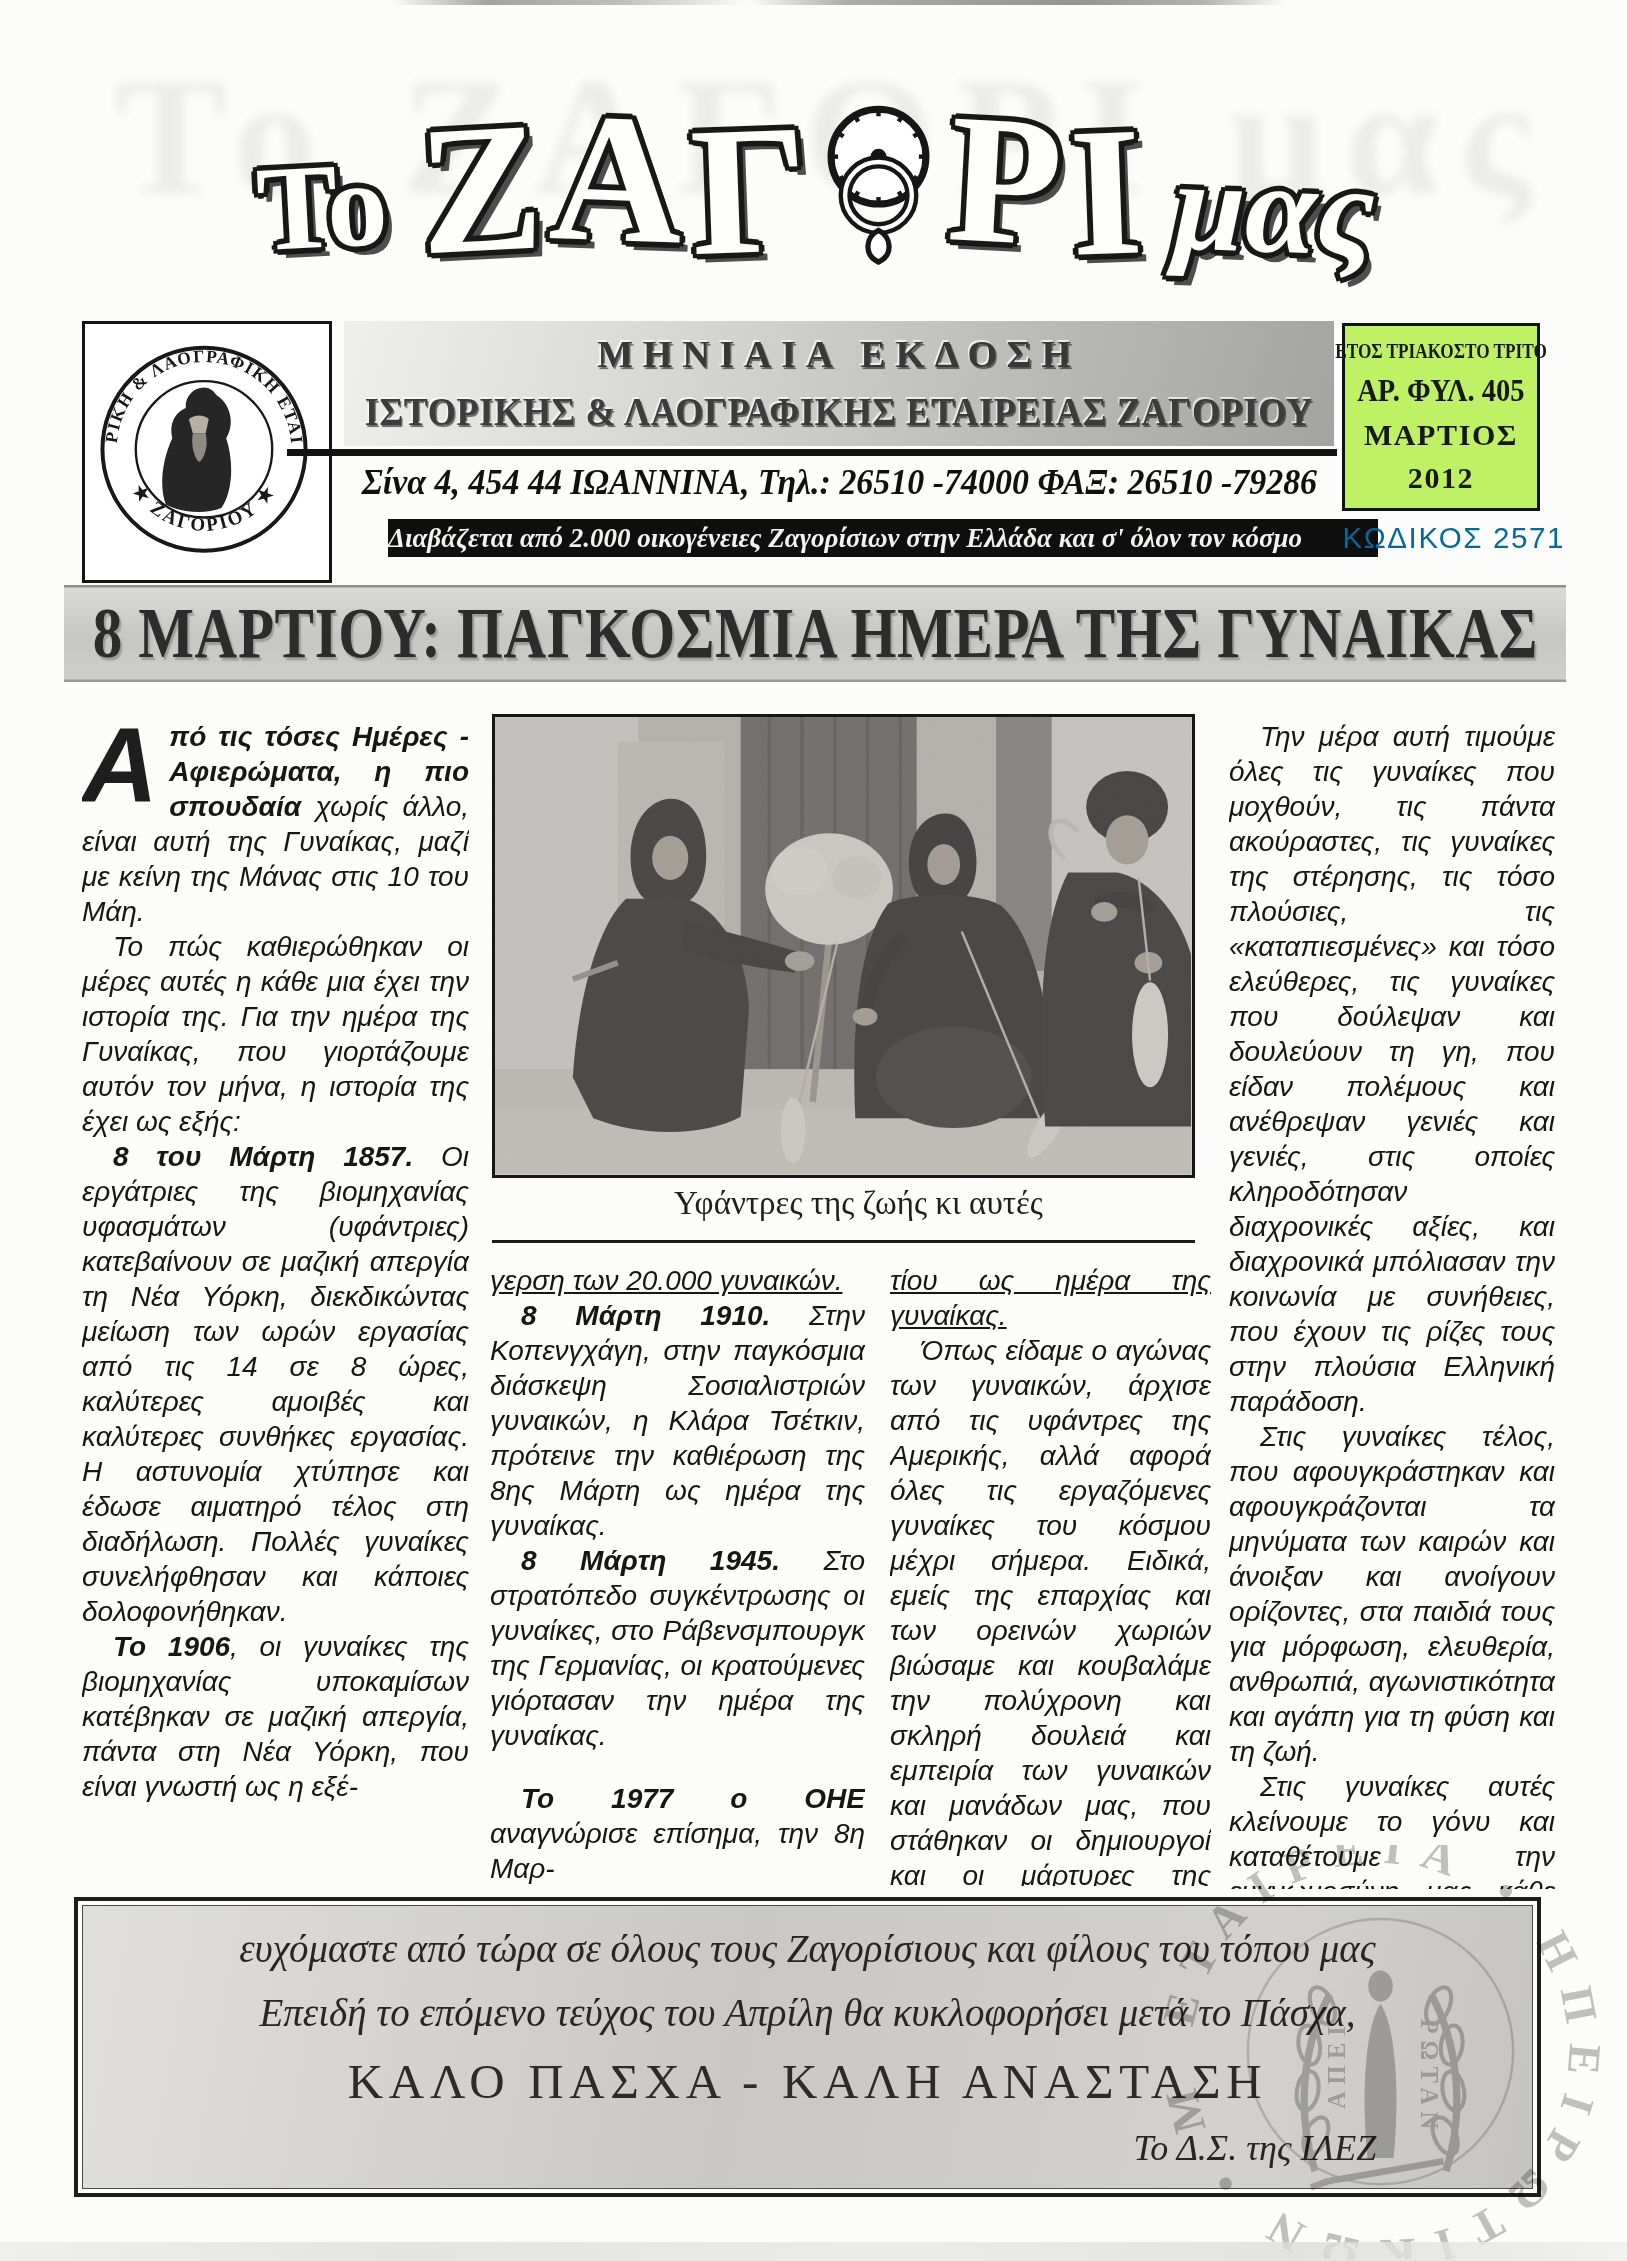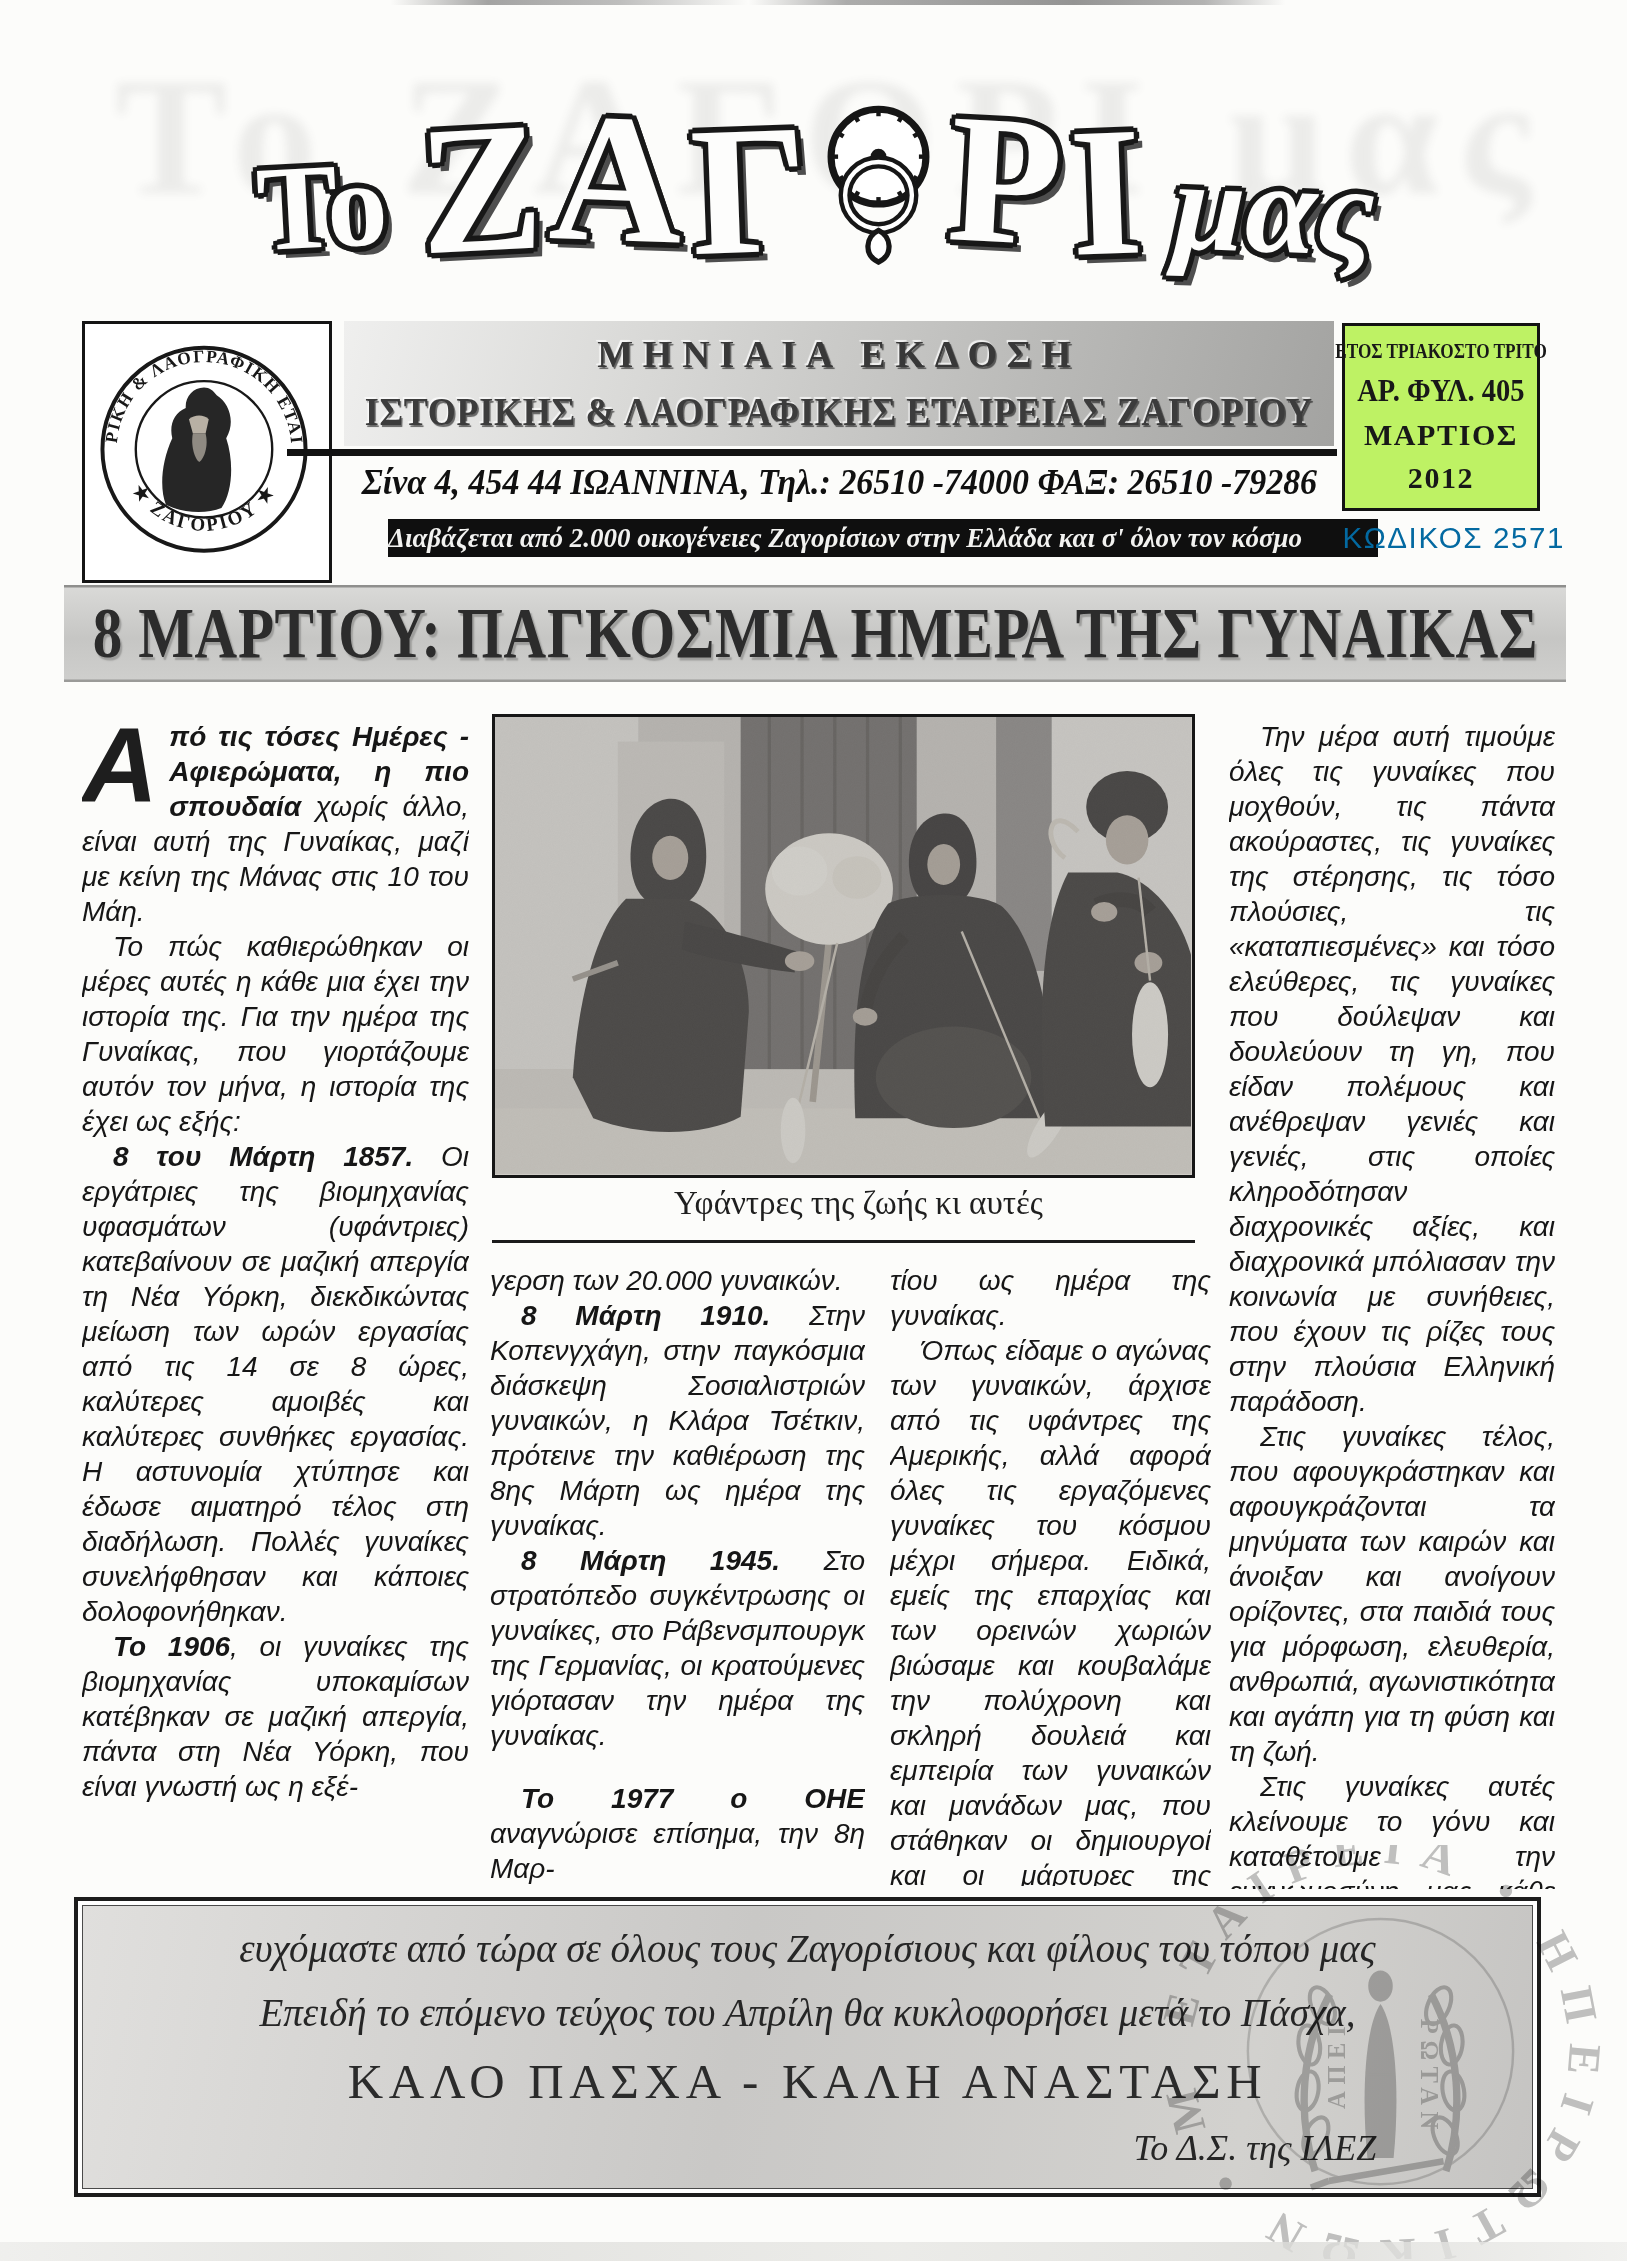--- a/index.html
+++ b/index.html
@@ -63,21 +63,21 @@
     transform:scaleX(.82);letter-spacing:0.8px;text-shadow:2.5px 2.5px 1.6px #9d9d9b;}
 
   
   .bodytext{font-style:italic;font-size:28px;line-height:35px;text-align:justify;color:#161616;}
   .col{overflow:hidden;}
   .c1{left:82px;top:719px;width:387px;height:1170px;}
   .c2{left:490px;top:1263px;width:375px;height:623px;}
   .c3{left:890px;top:1263px;width:321px;height:623px;}
   .c4{left:1229px;top:719px;width:326px;height:1170px;}
   .col p{margin:0;text-indent:31px;}
-  .col p.ni{text-indent:0;}
+  .col p.ni{text-indent:0;text-decoration:underline;}
   .col p.gap{margin-top:28px;}
   .col p.drop{text-indent:0;}
   .lead{font-weight:bold;}
   .dropcap{float:left;font:italic bold 105px/77px "Liberation Sans",sans-serif;margin:8.2px 11.5px 0 0;color:#1e1e1e;}
 
   
   .photo{left:492px;top:714px;width:703px;height:464px;border:3.3px solid #161616;box-sizing:border-box;background:#cfccc6;}
   .caption{left:507px;top:1185px;width:703px;text-align:center;
     font:400 33px "Liberation Serif",serif;color:#1f1f1f;}
   .cap-rule{left:492px;top:1240px;width:703px;height:3.3px;background:#1b1b1b;}

